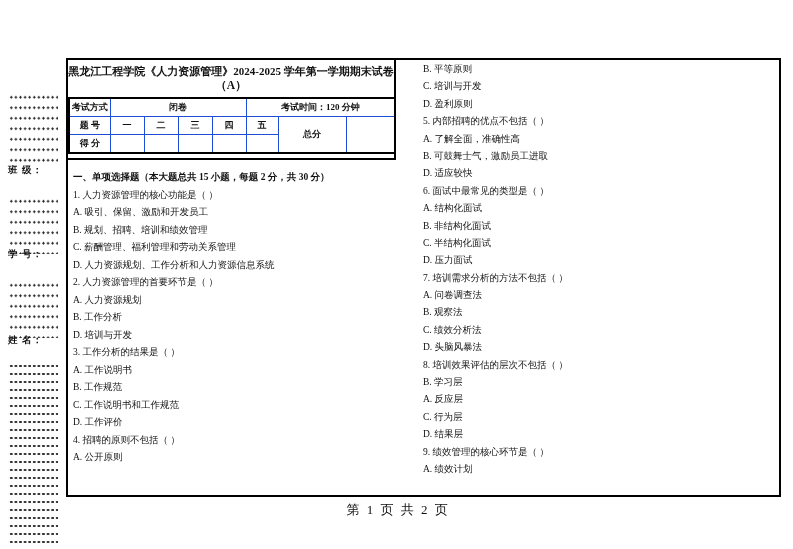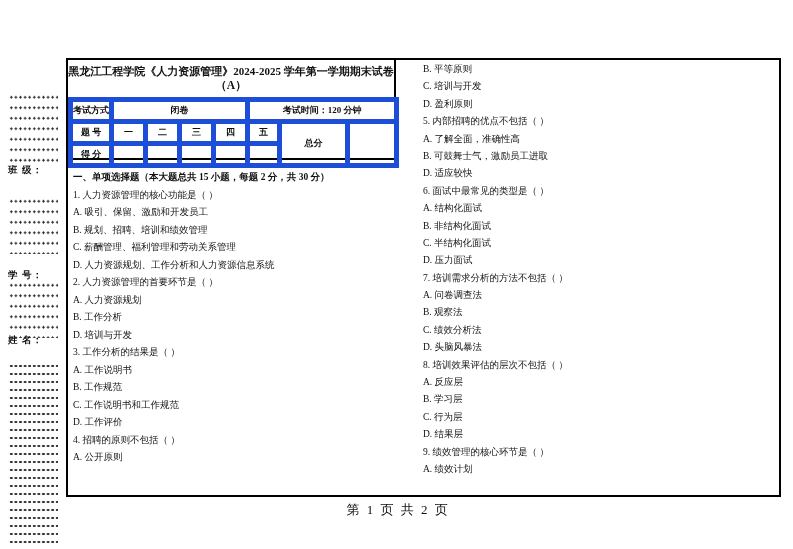--- a/index.html
+++ b/index.html
@@ -10,35 +10,35 @@
   .margin-strip{position:absolute;left:8px;top:0;width:52px;height:549px;}
   .dots{position:absolute;left:0;width:50px;
         background-image:radial-gradient(circle,#2b2b30 1px,transparent 1.35px);
         background-size:4.6px 10.5px;background-position:1px 2px;}
   .dots.g1{top:90px;height:72px;}
   .dots.g2{top:194px;height:60px;}
   .dots.g3{top:278px;height:60px;}
   .dots.g4{top:360px;height:183px;background-size:4.6px 8px;}
   .mlabel{position:absolute;left:0;width:52px;font-size:9.5px;font-weight:bold;
           letter-spacing:1px;white-space:nowrap;color:#111;}
-  .mlabel.l1{top:164px;} .mlabel.l2{top:248px;margin-top:21px;} .mlabel.l3{top:334px;}
+  .mlabel.l1{top:164px;} .mlabel.l2{top:248px;} .mlabel.l3{top:334px;}
 
   
   .content-box{position:absolute;left:66px;top:58px;width:715px;height:439px;
                border:2px solid #000;box-sizing:border-box;}
 
   
   .header-box{position:absolute;left:0;top:0;width:326px;height:98px;
               border-right:2px solid #000;border-bottom:2px solid #000;}
   .title{margin-top:4px;text-align:center;font-weight:bold;font-size:11px;
          line-height:14px;white-space:nowrap;}
   .title2{text-align:center;font-weight:bold;font-size:11.5px;line-height:15px;}
   table.info{position:absolute;left:0;top:37px;width:326px;border-collapse:collapse;
              border:2px solid #000;table-layout:fixed;}
-  table.info td{border:5px solid #1d4ed8;height:17px;padding:0;text-align:center;
+  table.info td{border:1px solid #1d4ed8;height:17px;padding:0;text-align:center;
                 font-weight:bold;font-size:9px;overflow:hidden;}
   td.examtime{text-align:left;padding-left:5px;font-size:8.5px;white-space:nowrap;}
 
   
   .qcol{position:absolute;}
   .left-col{left:5px;top:109px;width:330px;}
   .right-col{left:355px;top:1px;width:302px;}
   .line{height:17.5px;line-height:17.5px;font-size:9.5px;white-space:nowrap;
         overflow:hidden;color:#111;}
   .right-col .line{height:17.4px;line-height:17.4px;}
@@ -138,22 +138,22 @@
         <div class="line">A. 结构化面试</div>
         <div class="line">B. 非结构化面试</div>
         <div class="line">C. 半结构化面试</div>
         <div class="line">D. 压力面试</div>
         <div class="line">7. 培训需求分析的方法不包括（  ）</div>
         <div class="line">A. 问卷调查法</div>
         <div class="line">B. 观察法</div>
         <div class="line">C. 绩效分析法</div>
         <div class="line">D. 头脑风暴法</div>
         <div class="line">8. 培训效果评估的层次不包括（  ）</div>
+        <div class="line">B. 学习层</div>
         <div class="line">A. 反应层</div>
-        <div class="line">B. 学习层</div>
         <div class="line">C. 行为层</div>
         <div class="line">D. 结果层</div>
         <div class="line">9. 绩效管理的核心环节是（  ）</div>
         <div class="line">A. 绩效计划</div>
       </div>
   </div>
 
   <div class="footer">第 1 页 共 2 页</div>
 
 </div>

